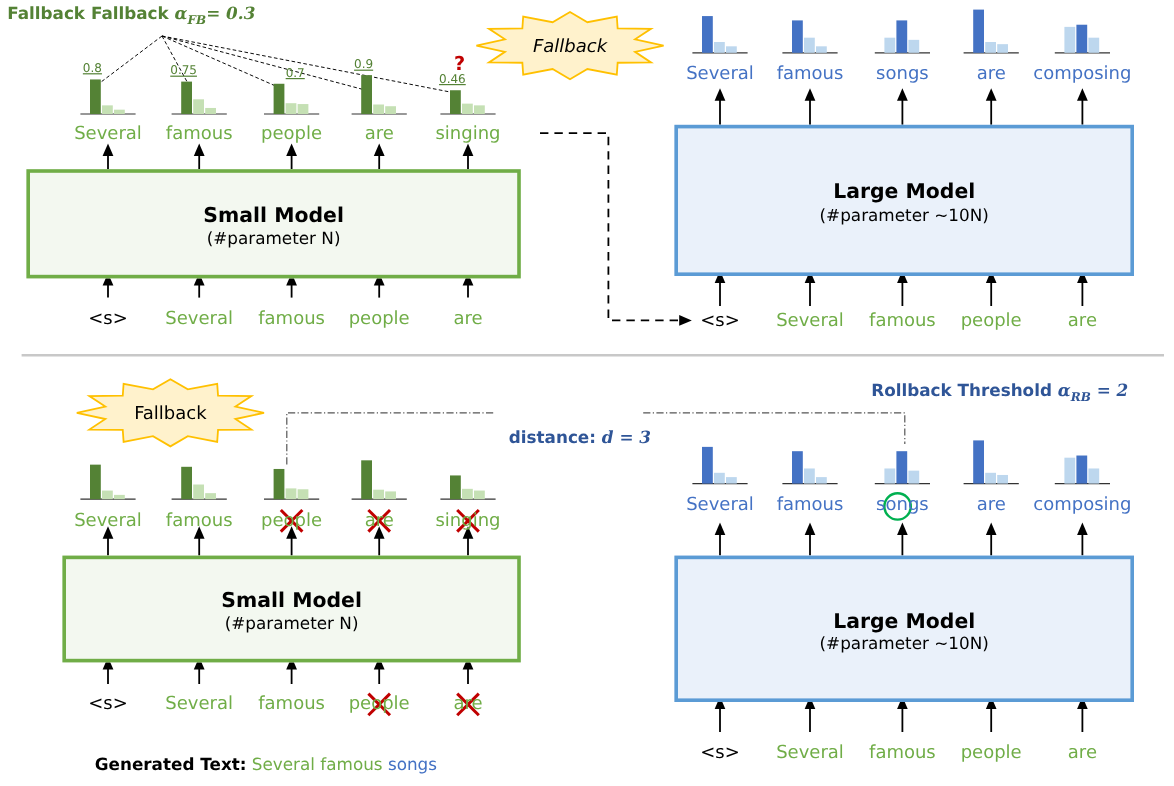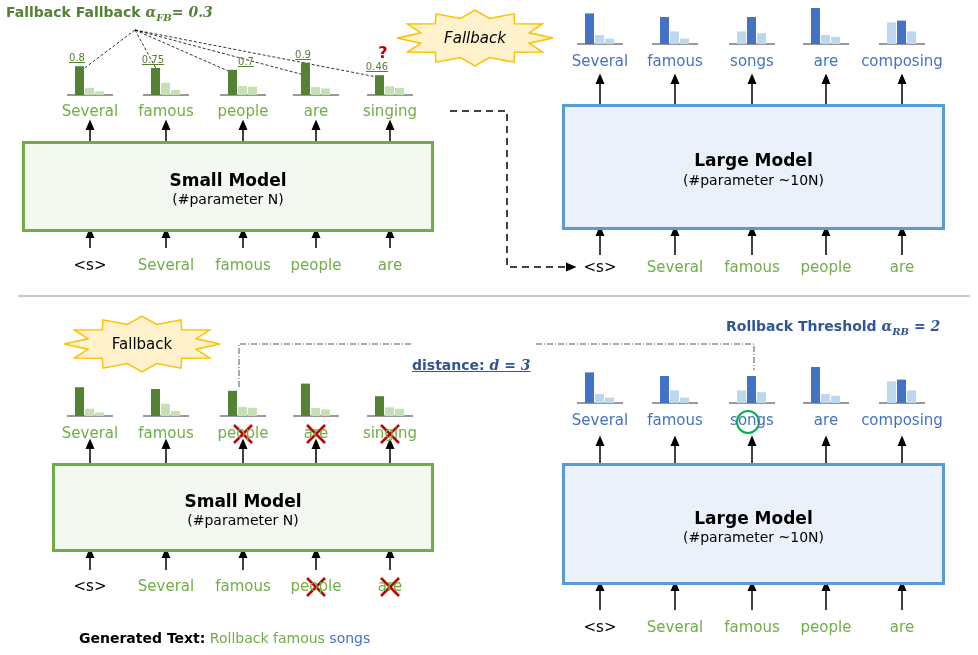--- a/index.html
+++ b/index.html
@@ -243,21 +243,21 @@
     <div class="abs tok blue" style="left: 752px; top: 411px;">songs</div>
     <div class="abs tok green" style="left: 752px; top: 618px;">famous</div>
     <div class="abs tok blue" style="left: 826px; top: 411px;">are</div>
     <div class="abs tok green" style="left: 826px; top: 618px;">people</div>
     <div class="abs tok blue" style="left: 902px; top: 411px;">composing</div>
     <div class="abs tok green" style="left: 902px; top: 618px;">are</div>
   </div>
 
 <div class="abs star-label" style="left:142px; top:344px;">Fallback</div>
 
-<div class="abs thr-blue" style="left:412px; top:357px;text-decoration:underline;">
+<div class="abs thr-blue" style="left:424px; top:357px;">
   <span>distance:</span>
   <span class="math">d</span>
   <span class="math">= 3</span>
 </div>
 
 <div class="abs thr-blue" style="left:726px; top:318px;">
   <span>Rollback Threshold</span>
   <span class="math">α</span><sub class="math" style="font-size:10px">RB</sub>
   <span class="math">= 2</span>
 </div>
@@ -267,15 +267,15 @@
   <div class="box-sub" style="top:46px;">(#parameter N)</div>
 </div>
 
 <div class="box large-box" style="left:562px; top:463px; width:383px; height:122px;">
   <div class="box-title" style="top:42px;">Large Model</div>
   <div class="box-sub" style="top:63px;">(#parameter ~10N)</div>
 </div>
 
 <div class="abs gen" style="left:79px; top:630px;">
   <b>Generated Text:</b>
-  <span class="green">Rollback famous</span>
+  <span class="green">Several famous</span>
   <span class="blue">songs</span>
 </div>
 
 </body></html>

